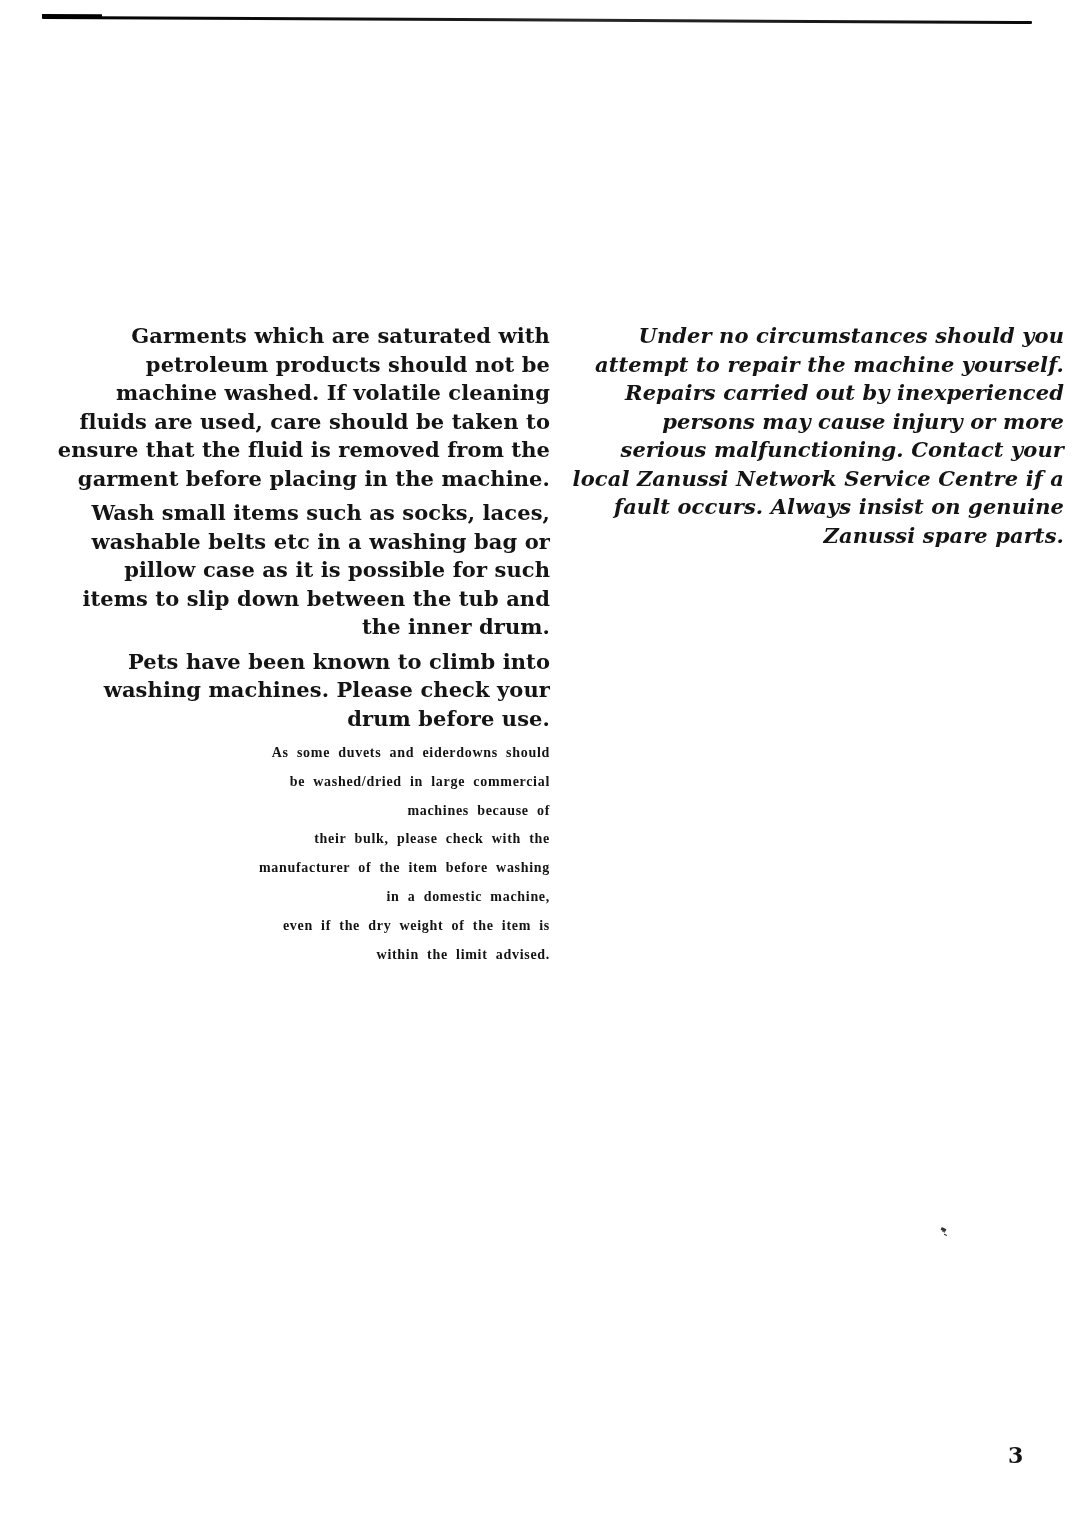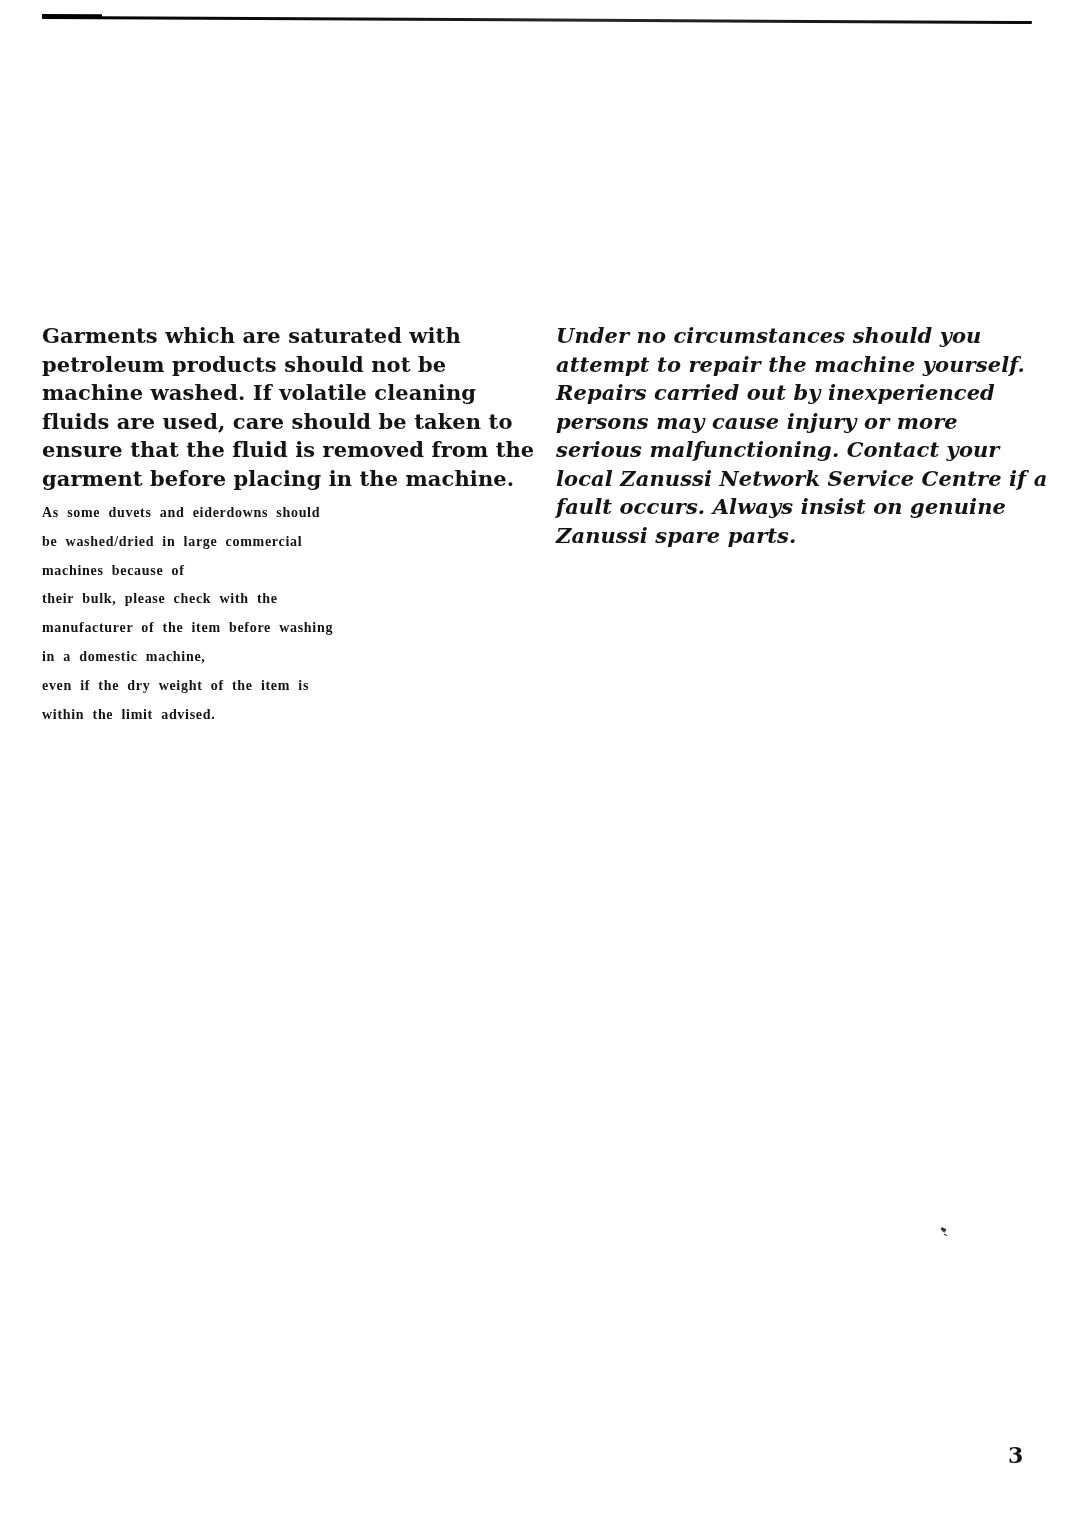--- a/index.html
+++ b/index.html
@@ -33,20 +33,21 @@
     left: 0;
     top: -2px;
     width: 60px;
     height: 3px;
     background: #000;
   }
   .col {
     position: absolute;
     top: 322px;
     width: 508px;
+    text-align: right;
   }
   .col-left  { left: 42px; }
   .col-right { left: 556px; font-style: italic; }
   .col p {
     margin: 0 0 6px 0;
     font-size: 21px;
     font-weight: bold;
     line-height: 28.5px;
     white-space: pre-line;
     letter-spacing: 0.1px;
@@ -84,20 +85,28 @@
 
   <div class="top-rule"></div>
 
   <div class="col col-left">
     <p>Garments which are saturated with
 petroleum products should not be
 machine washed. If volatile cleaning
 fluids are used, care should be taken to
 ensure that the fluid is removed from the
 garment before placing in the machine.</p>
+    <p>Wash small items such as socks, laces,
+washable belts etc in a washing bag or
+pillow case as it is possible for such
+items to slip down between the tub and
+the inner drum.</p>
+    <p>Pets have been known to climb into
+washing machines. Please check your
+drum before use.</p>
     <p class="alt-font">As some duvets and eiderdowns should
 be washed/dried in large commercial
 machines because of
 their bulk, please check with the
 manufacturer of the item before washing
 in a domestic machine,
 even if the dry weight of the item is
 within the limit advised.</p>
   </div>
 

